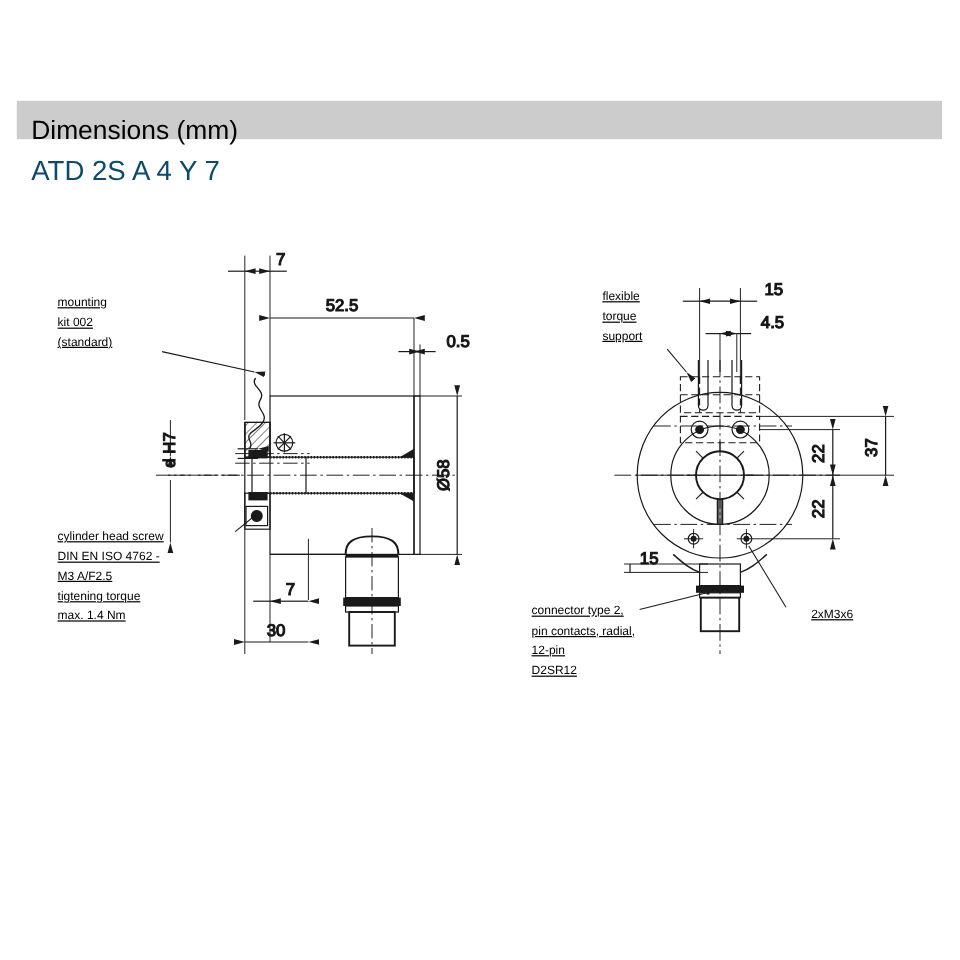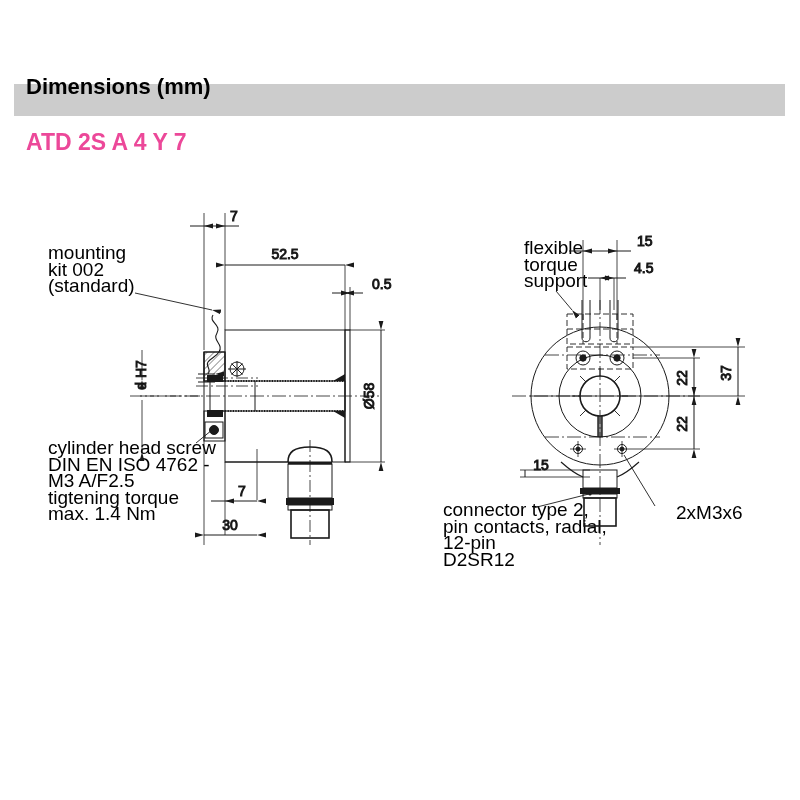--- a/index.html
+++ b/index.html
@@ -19,40 +19,41 @@
     position: absolute;
     left: 14px;
     top: 84px;
     width: 771px;
     height: 32px;
     background: #cccccc;
   }
   #header-title {
     position: absolute;
     left: 26px;
-    top: 74px;
+    top: 96px;
     font-size: 22px;
-    font-weight: bold;
+    font-weight: normal;
     color: #000000;
     letter-spacing: 0px;
   }
   #model-code {
     position: absolute;
     left: 26px;
     top: 129px;
     font-size: 23px;
-    font-weight: bold;
-    color: #ec4899;
+    font-weight: normal;
+    color: #0c4a6e;
   }
   .note {
     position: absolute;
-    font-size: 19px;
+    font-size: 10px;
     color: #000000;
     line-height: 16.5px;
     white-space: pre;
+    text-decoration: underline;
   }
   #drawing-svg {
     position: absolute;
     left: 0;
     top: 0;
   }
   .dimtext {
     font-family: "Liberation Sans", sans-serif;
     font-size: 14px;
     fill: #000000;
@@ -68,21 +69,21 @@
   <div id="model-code">ATD 2S A 4 Y 7</div>
 
   <div class="note" style="left:48px; top:245px;">mounting
 kit 002
 (standard)</div>
   <div class="note" style="left:48px; top:440px;">cylinder head screw
 DIN EN ISO 4762 -
 M3 A/F2.5
 tigtening torque
 max. 1.4 Nm</div>
-  <div class="note" style="left:502px; top:240px;margin-left:22px;">flexible
+  <div class="note" style="left:502px; top:240px;">flexible
 torque
 support</div>
   <div class="note" style="left:443px; top:502px;">connector type 2,
 pin contacts, radial,
 12-pin
 D2SR12</div>
   <div class="note" style="left:676px; top:505px;">2xM3x6</div>
 
   <svg id="drawing-svg" width="800" height="800" viewBox="0 0 800 800">
     <defs>

